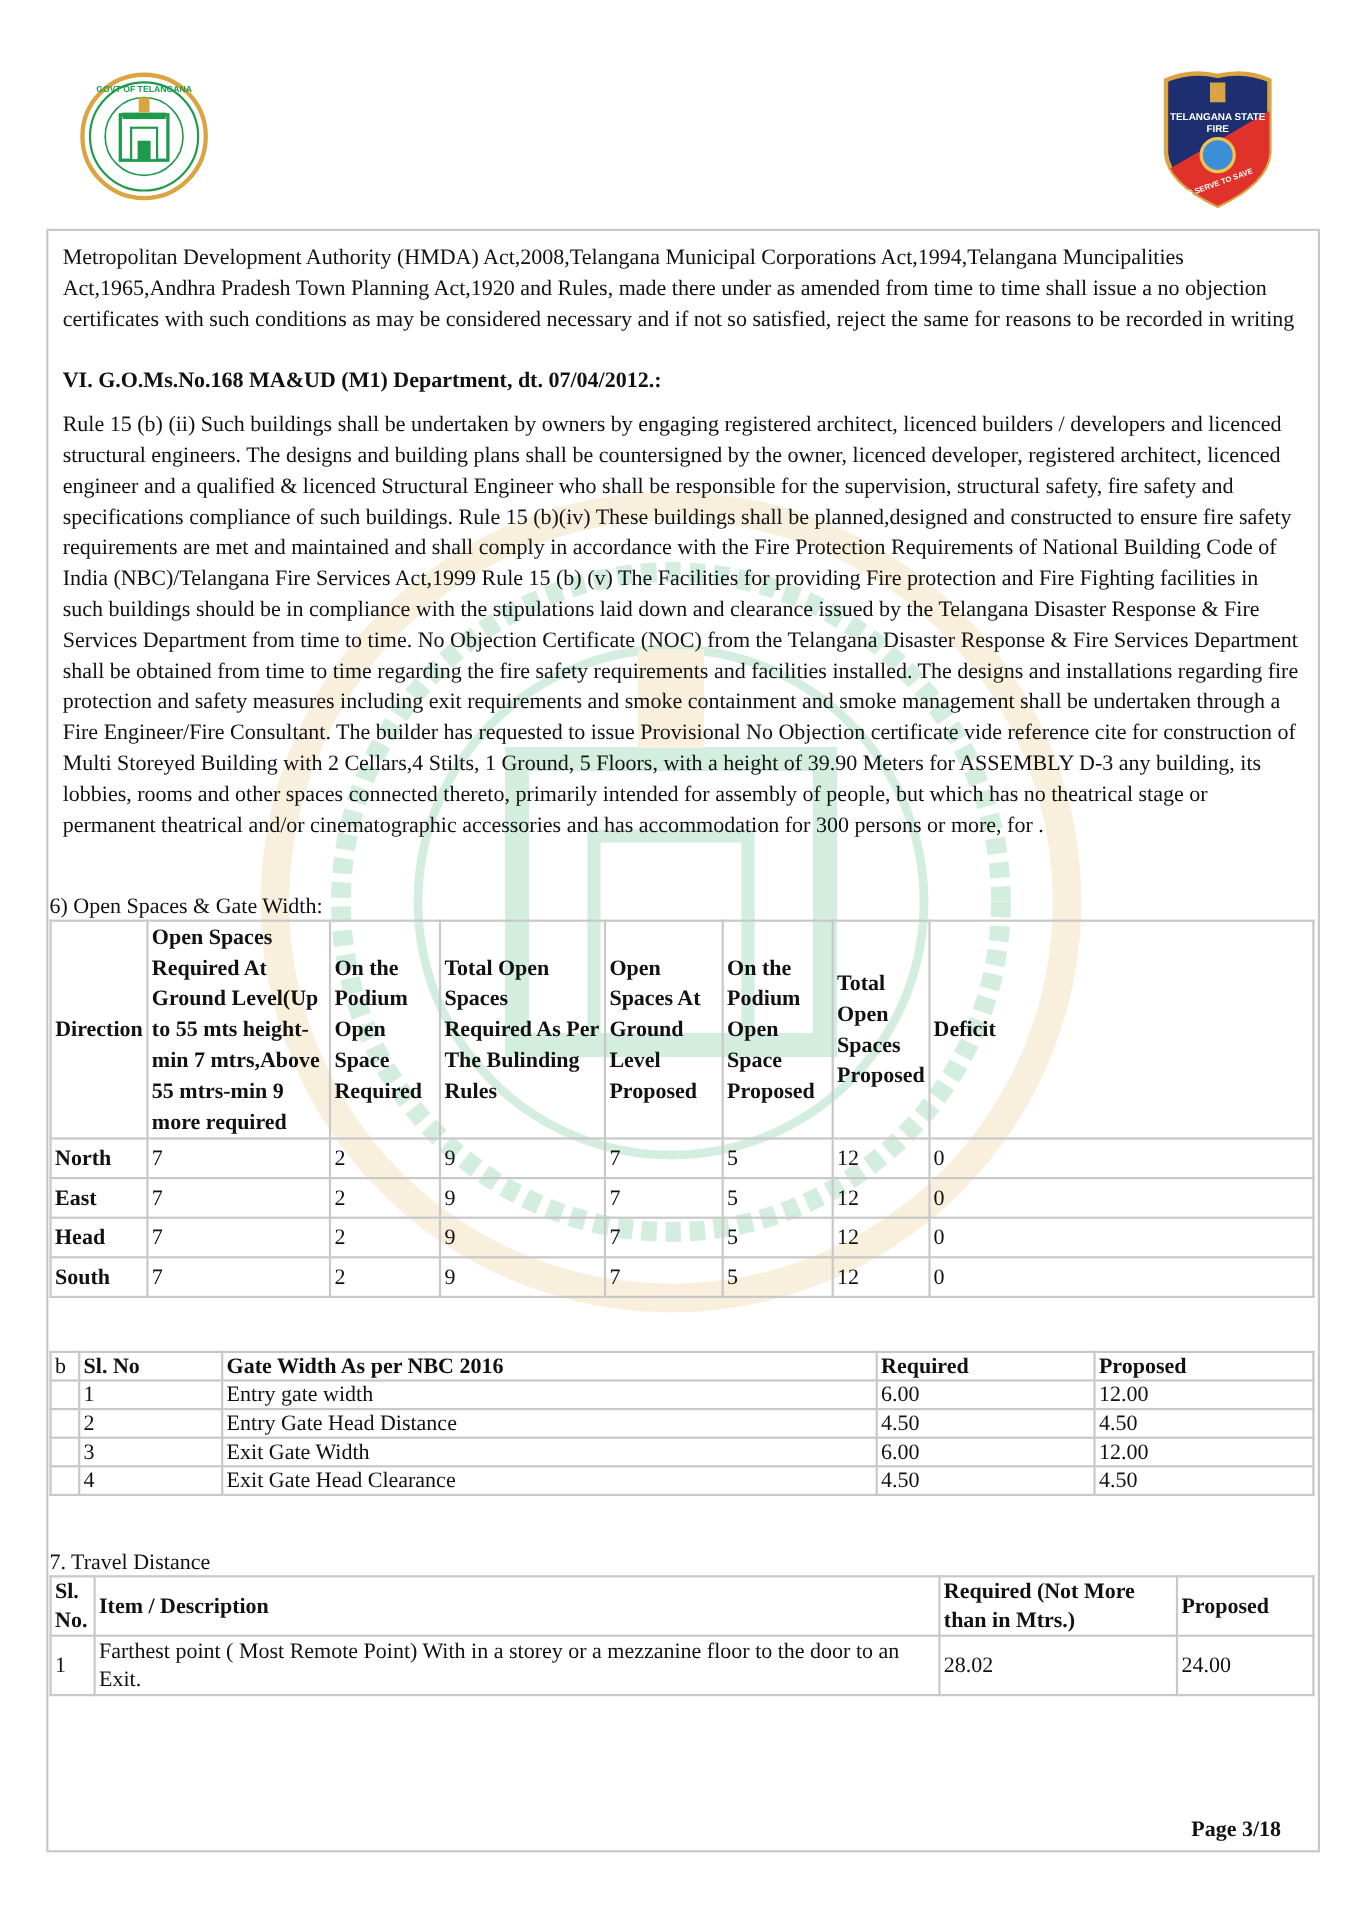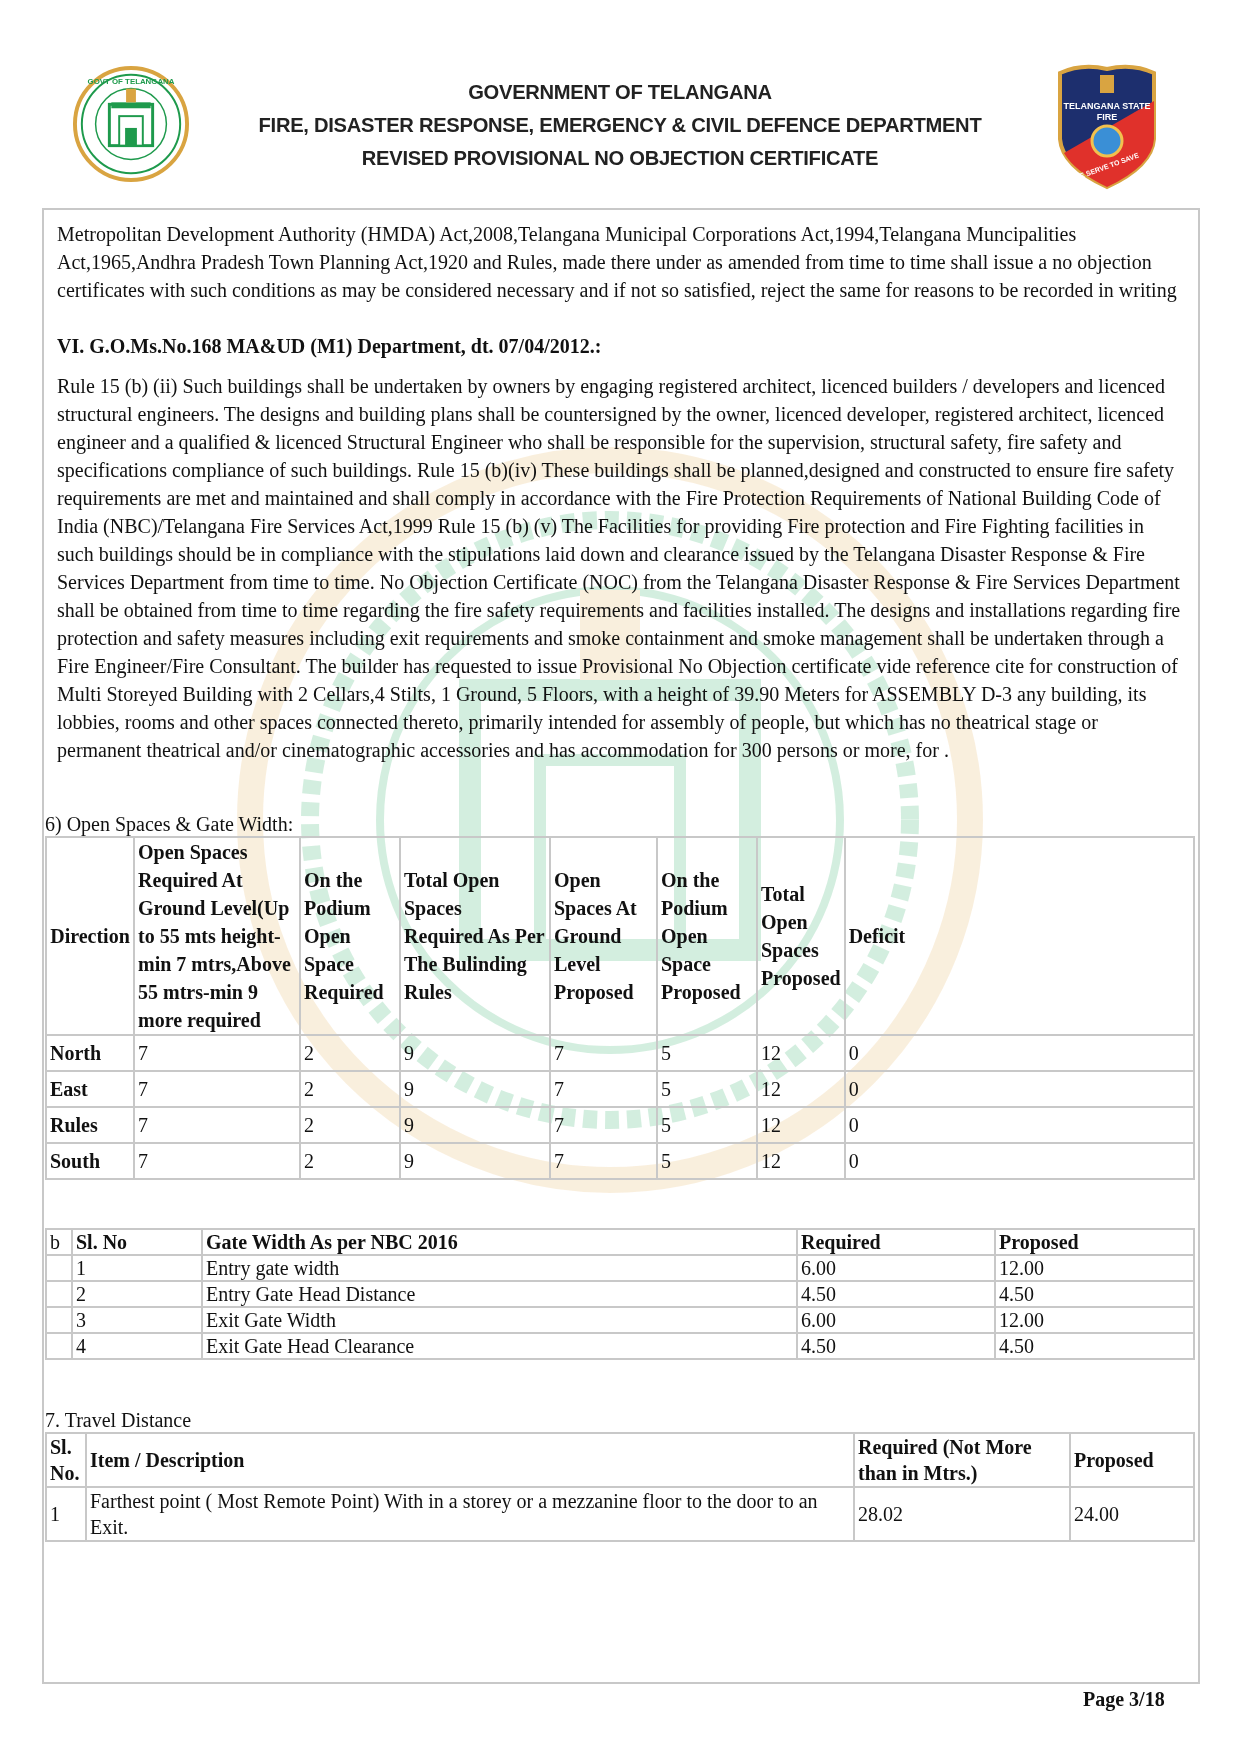--- a/index.html
+++ b/index.html
@@ -21,42 +21,37 @@
   table { border-collapse: collapse; width: 100%; font-size: 20px; }
   td, th { border: 2px solid #c8c8c8; padding: 0 3px; vertical-align: middle; text-align: left; }
   th { font-weight: bold; line-height: 28px; }
   .t1 th { vertical-align: middle; }
   .t1 td { height: 34px; }
   .t1 td.dir { font-weight: bold; margin-top: 33px; }
   .t2 { margin-top: 48px; }
   .t2 th, .t2 td { height: 24px; line-height: 24px; }
   .t3 th { line-height: 26px; }
   .t3 td { line-height: 26px; }
-  .page-no { position: absolute; left: 1083px; top: 1688px; font-weight: bold; font-size: 20px; }
+  .page-no { position: absolute; left: 1083px; top: 1652px; font-weight: bold; font-size: 20px; }
 </style>
 </head>
 <body>
 
 <div class="header">
   <svg class="logo-left" viewBox="0 0 120 120">
     <circle cx="60" cy="60" r="57" fill="#fff" stroke="#d9a441" stroke-width="4"></circle>
     <circle cx="60" cy="60" r="50" fill="none" stroke="#1e9a4c" stroke-width="2"></circle>
     <circle cx="60" cy="60" r="36" fill="none" stroke="#1e9a4c" stroke-width="1.5"></circle>
     <rect x="38" y="40" width="44" height="42" fill="none" stroke="#1e9a4c" stroke-width="3"></rect>
     <rect x="48" y="52" width="24" height="30" fill="#fff" stroke="#1e9a4c" stroke-width="2"></rect>
     <rect x="40" y="38" width="40" height="6" fill="#1e9a4c"></rect>
     <rect x="55" y="24" width="10" height="14" fill="#d9a441"></rect>
     <rect x="54" y="64" width="12" height="18" fill="#1e9a4c"></rect>
     <text x="60" y="19" font-size="8" text-anchor="middle" fill="#1e9a4c" font-family="Liberation Sans, sans-serif" font-weight="bold">GOVT OF TELANGANA</text>
   </svg>
-  <div class="header-titles">
-    <div>GOVERNMENT OF TELANGANA</div>
-    <div>FIRE, DISASTER RESPONSE, EMERGENCY &amp; CIVIL DEFENCE DEPARTMENT</div>
-    <div>REVISED PROVISIONAL NO OBJECTION CERTIFICATE</div>
-  </div>
   <svg class="logo-right" viewBox="0 0 110 130">
     <path d="M8 12 Q30 2 55 8 Q80 2 102 12 L102 78 Q100 105 55 126 Q10 105 8 78 Z" fill="#1d2f6e" stroke="#d9a441" stroke-width="4"></path>
     <path d="M102 40 L102 78 Q100 105 55 126 Q22 110 12 92 Z" fill="#e0312b"></path>
     <rect x="48" y="14" width="14" height="18" fill="#d9a441"></rect>
     <text x="55" y="48" font-size="9" text-anchor="middle" fill="#fff" font-family="Liberation Sans, sans-serif" font-weight="bold">TELANGANA STATE</text>
     <text x="55" y="59" font-size="9" text-anchor="middle" fill="#fff" font-family="Liberation Sans, sans-serif" font-weight="bold">FIRE</text>
     <circle cx="55" cy="80" r="15" fill="#3a8fd6" stroke="#f2c14e" stroke-width="3"></circle>
     <text x="55" y="108" font-size="7" text-anchor="middle" fill="#fff" font-family="Liberation Sans, sans-serif" font-weight="bold" transform="rotate(-20 55 108)">WE SERVE TO SAVE</text>
   </svg>
 </div>
@@ -114,21 +109,21 @@
       <td class="dir">East</td>
       <td>7</td>
       <td>2</td>
       <td>9</td>
       <td>7</td>
       <td>5</td>
       <td>12</td>
       <td>0</td>
     </tr>
     <tr>
-      <td class="dir">Rules</td>
+      <td class="dir">Head</td>
       <td>7</td>
       <td>2</td>
       <td>9</td>
       <td>7</td>
       <td>5</td>
       <td>12</td>
       <td>0</td>
     </tr>
     <tr>
       <td class="dir">South</td>

